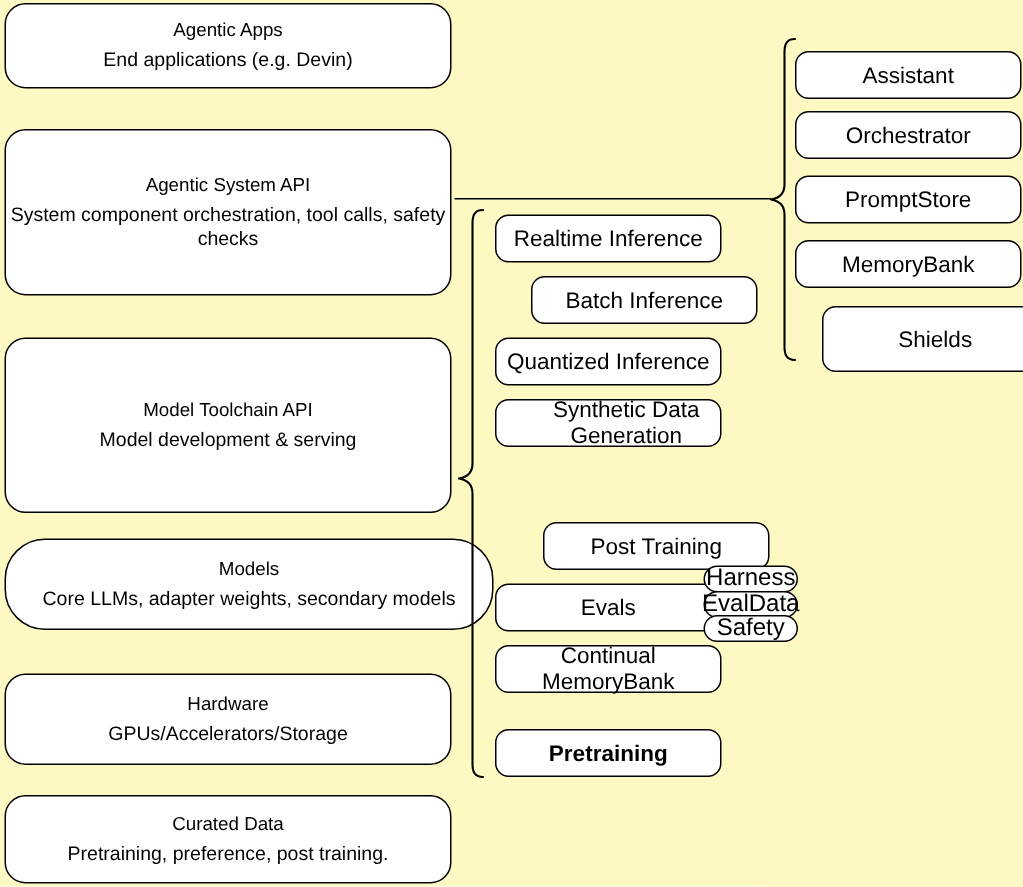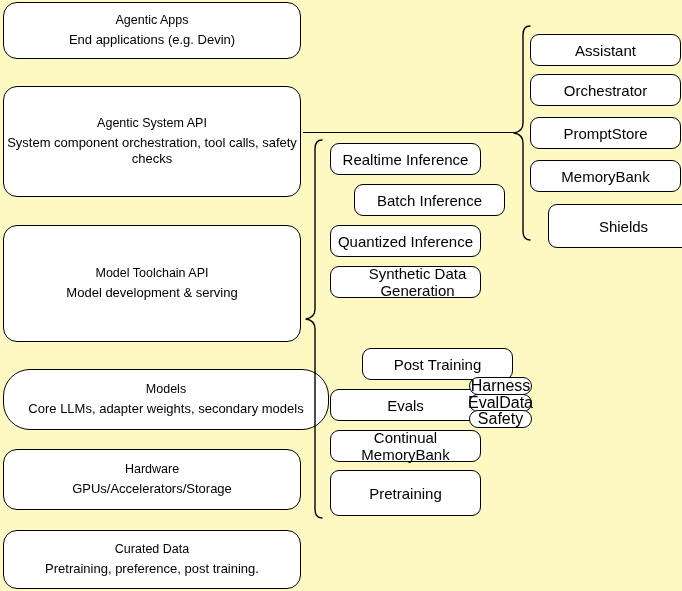--- a/index.html
+++ b/index.html
@@ -100,21 +100,21 @@
   <div class="box layer" style="left:3px; top:86px; width:298px; height:111px;">
     <div class="title">Agentic System API</div>
     <div class="subtitle">System component orchestration, tool calls, safety checks</div>
   </div>
 
   <div class="box layer" style="left:3px; top:225px; width:298px; height:117px;">
     <div class="title">Model Toolchain API</div>
     <div class="subtitle">Model development &amp; serving</div>
   </div>
 
-  <div class="box layer" style="left:3px; top:369px; width:326px; height:61px;border-radius:27px;">
+  <div class="box layer" style="left:3px; top:359px; width:326px; height:61px;border-radius:27px;">
     <div class="title">Models</div>
     <div class="subtitle">Core LLMs, adapter weights, secondary models</div>
   </div>
 
   <div class="box layer" style="left:3px; top:449px; width:298px; height:61px;">
     <div class="title">Hardware</div>
     <div class="subtitle">GPUs/Accelerators/Storage</div>
   </div>
 
   <div class="box layer" style="left:3px; top:530px; width:298px; height:59px;">
@@ -142,21 +142,21 @@
   </div>
   <div class="box capsule" style="left:330px; top:348px; width:151px; height:32px;margin-left:32px;">
     <span>Post Training</span>
   </div>
   <div class="box capsule" style="left:330px; top:389px; width:151px; height:32px;">
     <span>Evals</span>
   </div>
   <div class="box capsule" style="left:330px; top:430px; width:151px; height:32px;">
     <span>Continual MemoryBank</span>
   </div>
-  <div class="box capsule" style="left:330px; top:470px; width:151px; height:46px;">
+  <div class="box capsule" style="left:330px; top:486px; width:151px; height:32px;font-weight:bold;">
     <span>Pretraining</span>
   </div>
 
   <div class="pill" style="left:469px; top:377px; width:63px; height:18px;">
     <span>Harness</span>
   </div>
   <div class="pill" style="left:469px; top:394px; width:63px; height:18px;">
     <span>EvalData</span>
   </div>
   <div class="pill" style="left:469px; top:410px; width:63px; height:18px;">

